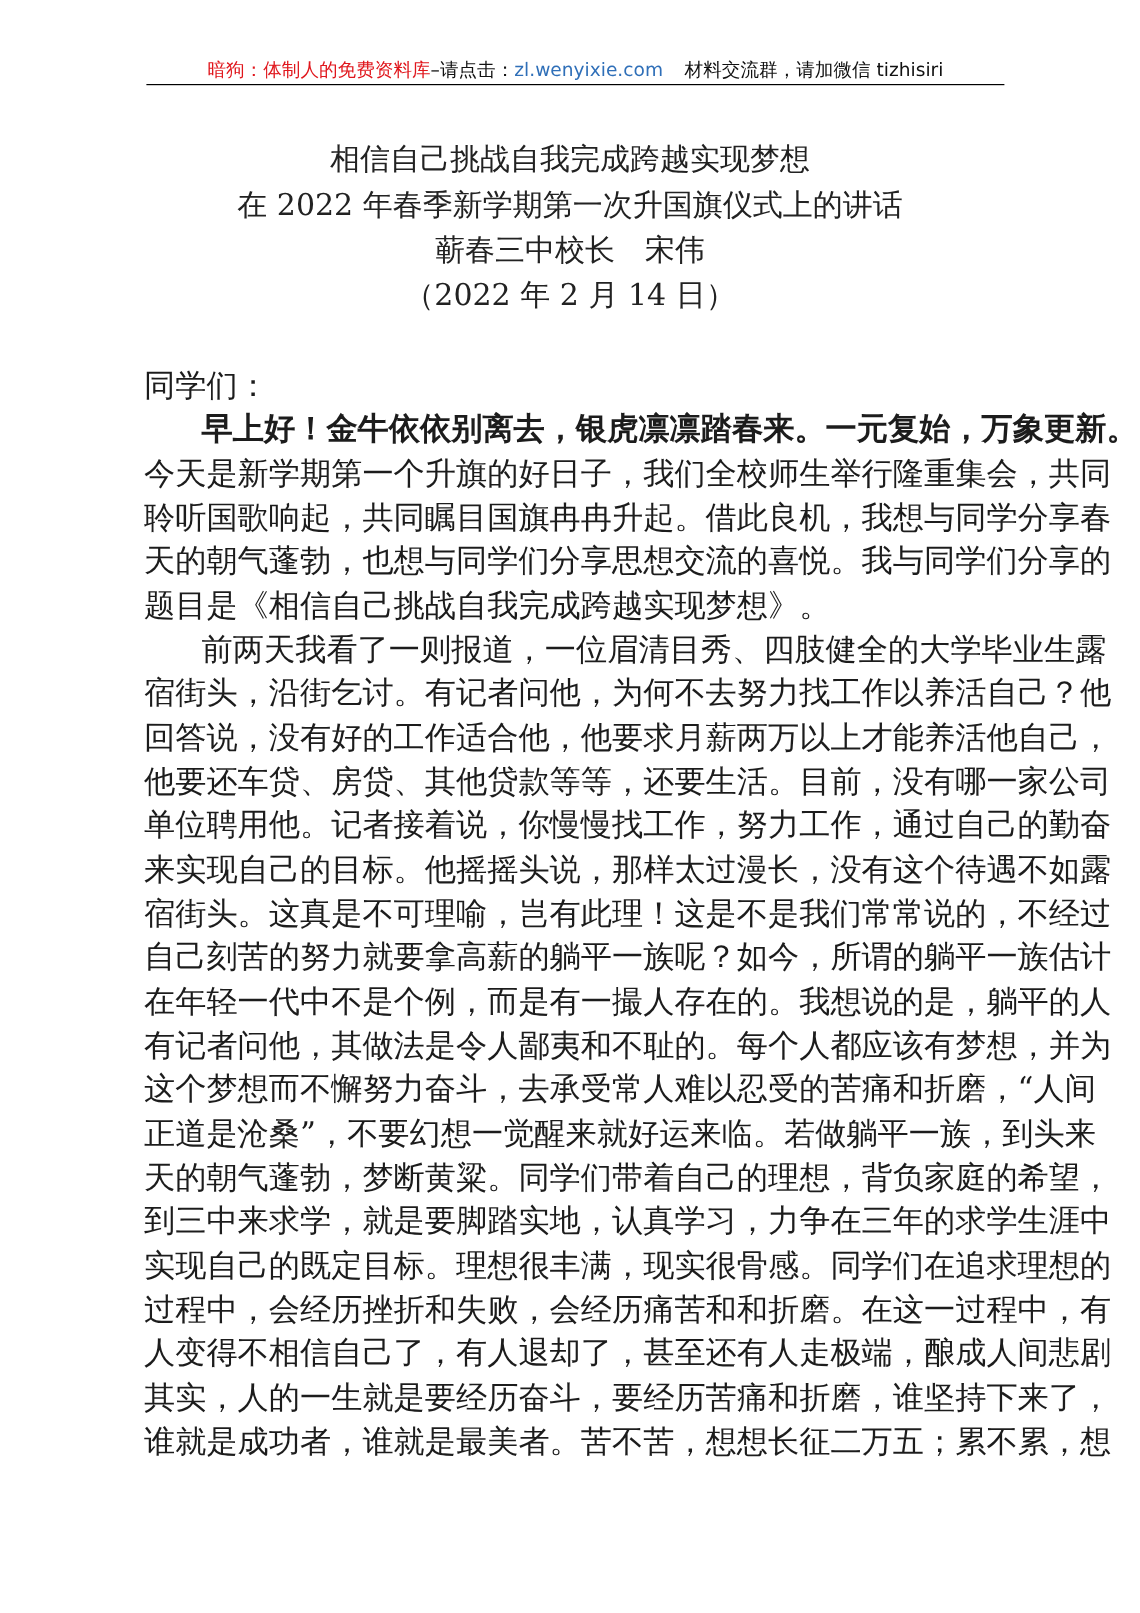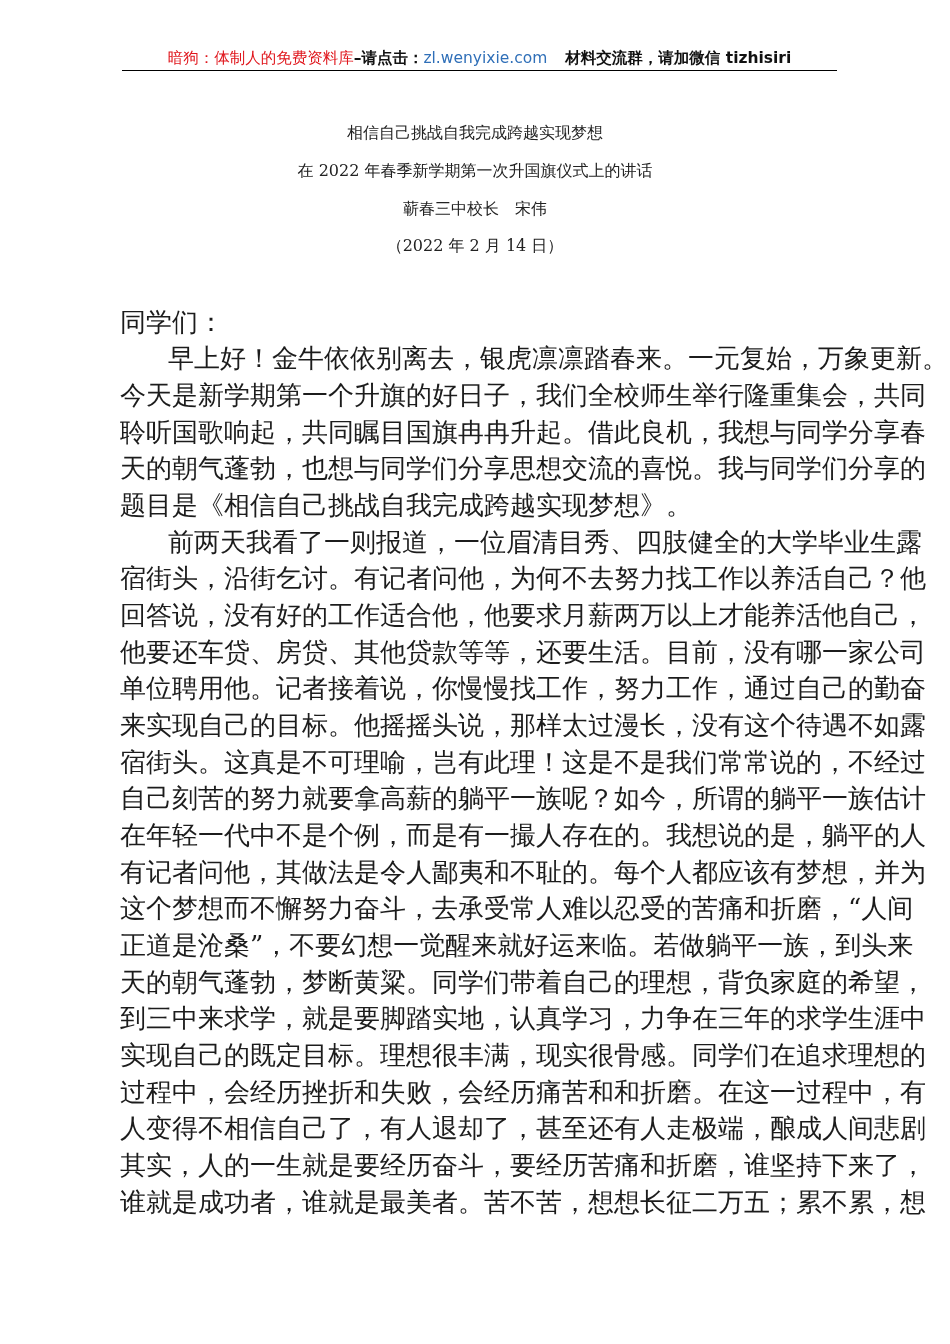--- a/index.html
+++ b/index.html
@@ -2,33 +2,33 @@
 <html><head>
   <meta charset="utf-8">
   <style>
     html, body { margin: 0; padding: 0; background: #ffffff; }
     body { width: 950px; height: 1344px; position: relative; overflow: hidden;
            font-family: "DejaVu Serif", "Liberation Serif", serif; color: #1a1a1a; }
     .header { position: absolute; left: 122px; top: 46px; width: 715px; height: 24px;
               font-family: "DejaVu Sans", "Liberation Sans", sans-serif; font-size: 15.5px;
               line-height: 24px; white-space: nowrap; text-align: center; }
     .header .red { color: #e0161c; }
-    .header .dark { color: #111111; font-weight: bold; }
+    .header .dark { color: #111111; }
     .header .link { color: #2f6fb8; }
     .header .gap { display: inline-block; width: 18px; }
     .rule { position: absolute; left: 122px; top: 70px; width: 715px; height: 0;
             border-top: 1.5px solid #000; }
     .title-line { position: absolute; left: 0; width: 950px; text-align: center;
-                  font-size: 16px; line-height: 30px; color: #222; white-space: nowrap; }
+                  font-size: 25px; line-height: 30px; color: #222; white-space: nowrap; }
     .body-line { position: absolute; left: 120px; width: 716px; height: 30px;
                  font-size: 26px; line-height: 30px; color: #1c1c1c; white-space: nowrap;
                  text-align: justify; text-align-last: justify; }
     .body-line.short { text-align-last: left; }
     .body-line.indent { left: 168px; width: 668px; }
-    .body-line.wide { width: 694px; }
+    .body-line.wide { width: 694px; font-weight: bold; }
     .body-line.indent.wide { width: 694px; }
   </style>
 </head>
 <body>
 
 <div class="header">
   <span class="red">暗狗：体制人的免费资料库</span><span class="dark">–请点击：</span><span class="link">zl.wenyixie.com</span><span class="gap"></span><span class="dark">材料交流群，请加微信 tizhisiri</span>
 </div>
 <div class="rule"></div>
 

